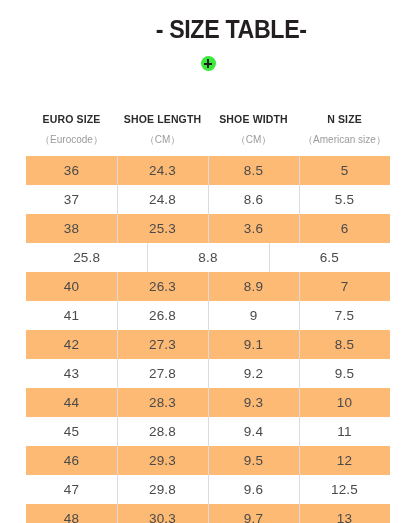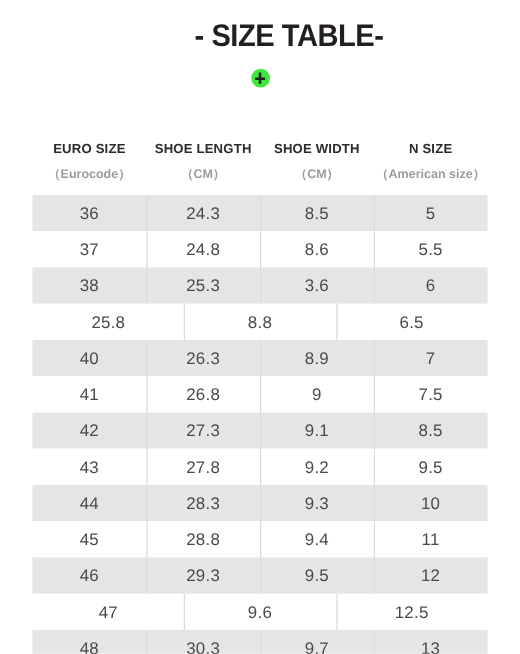--- a/index.html
+++ b/index.html
@@ -99,41 +99,41 @@
     font-weight: bold;
     color: #2b2b2b;
     letter-spacing: 0.15px;
     line-height: 1;
     padding-top: 8px;
     white-space: nowrap;
     margin-top: 18px;
   }
   .head-sub {
     font-size: 10px;
-    font-weight: bold;
+    font-weight: normal;
     color: #9b9b9b;
     line-height: 1;
     padding-top: 10px;
     white-space: nowrap;
   }
 
   .rows {
     margin-top: 11px;
     width: 100%;
     position: relative;
   }
 
   .row {
     display: flex;
     width: 100%;
     height: 29px;
     background: #ffffff;
   }
   .row.alt {
-    background: #e5e5e5;
+    background: #fdba74;
   }
   .cell {
     flex: 1 1 0;
     display: flex;
     align-items: center;
     justify-content: center;
     font-size: 13.5px;
     color: #4a4a4a;
     font-weight: normal;
     letter-spacing: 0.2px;
@@ -248,20 +248,21 @@
           <div class="cell">11</div>
         </div>
         <div class="row alt">
           <div class="cell">46</div>
           <div class="cell">29.3</div>
           <div class="cell">9.5</div>
           <div class="cell">12</div>
         </div>
         <div class="row">
           <div class="cell">47</div>
+          <div class="cell">29.8</div>
           <div class="cell">9.6</div>
           <div class="cell">12.5</div>
         </div>
         <div class="row alt">
           <div class="cell">48</div>
           <div class="cell">30.3</div>
           <div class="cell">9.7</div>
           <div class="cell">13</div>
         </div>
       </div>

